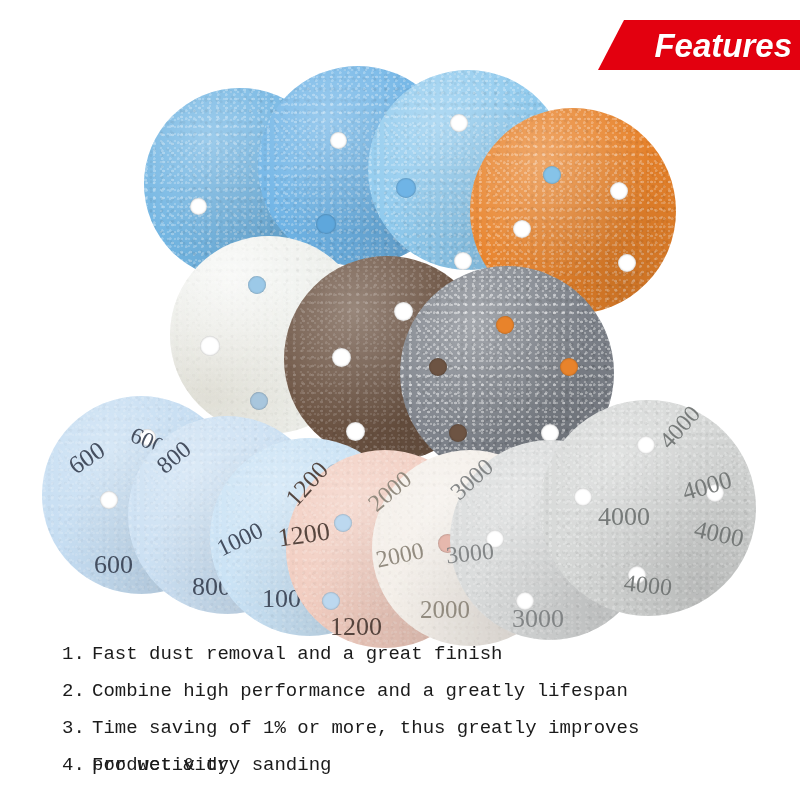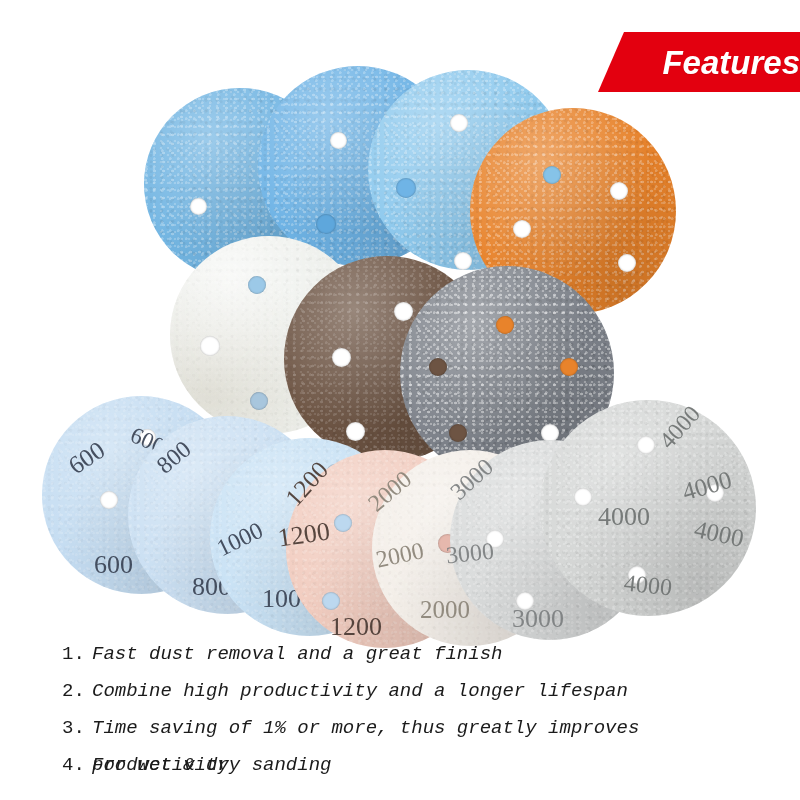--- a/index.html
+++ b/index.html
@@ -13,30 +13,31 @@
     height: 800px;
     position: relative;
     overflow: hidden;
     font-family: "Liberation Sans", sans-serif;
   }
 
   
   #features-banner {
     position: absolute;
     left: 598px;
-    top: 32px;
+    top: 20px;
     width: 202px;
-    height: 60px;
+    height: 50px;
     background: #e3000f;
     -webkit-clip-path: polygon(26px 0, 100% 0, 100% 100%, 0 100%);
     clip-path: polygon(26px 0, 100% 0, 100% 100%, 0 100%);
     display: flex;
     align-items: center;
     justify-content: flex-end;
     box-sizing: border-box;
+    padding-right: 8px;
   }
   #features-banner .banner-text {
     color: #ffffff;
     font-family: "Liberation Sans", sans-serif;
     font-style: italic;
     font-weight: bold;
     font-size: 33px;
     letter-spacing: 0px;
     line-height: 1;
     white-space: nowrap;
@@ -111,21 +112,20 @@
     color: #1b1b1b;
     height: 37px;
     line-height: 37px;
   }
   .feature-num {
     width: 30px;
     flex: 0 0 30px;
   }
   .feature-text {
     flex: 1 1 auto;
-    font-style: italic;
   }
 </style>
 </head>
 <body>
 
 <div id="disc-collage">
 
   <div class="disc" style="left:144px;top:28px;width:192px;height:192px;background:#73b6e3;">
     <div class="grain"></div>
     <div class="shade"></div>
@@ -264,21 +264,21 @@
 
 <div id="feature-list">
 
   <div class="feature-row">
     <span class="feature-num">1.</span>
     <span class="feature-text">Fast dust removal and a great finish</span>
   </div>
 
   <div class="feature-row">
     <span class="feature-num">2.</span>
-    <span class="feature-text">Combine high productivity and a longer lifespan</span>
+    <span class="feature-text">Combine high performance and a greatly lifespan</span>
   </div>
 
   <div class="feature-row">
     <span class="feature-num">3.</span>
     <span class="feature-text">Time saving of 1% or more, thus greatly improves productivity</span>
   </div>
 
   <div class="feature-row">
     <span class="feature-num">4.</span>
     <span class="feature-text">For wet &amp; dry sanding</span>

